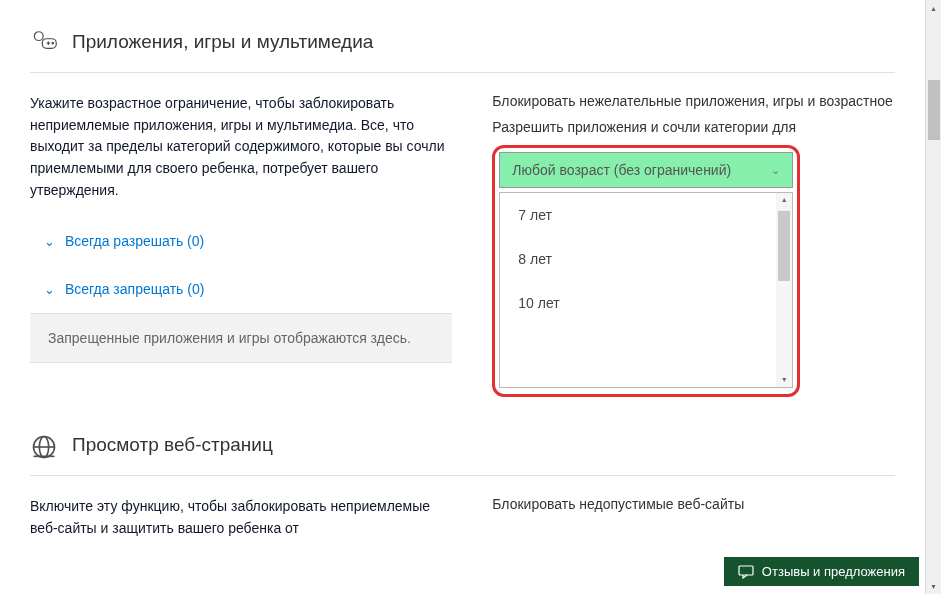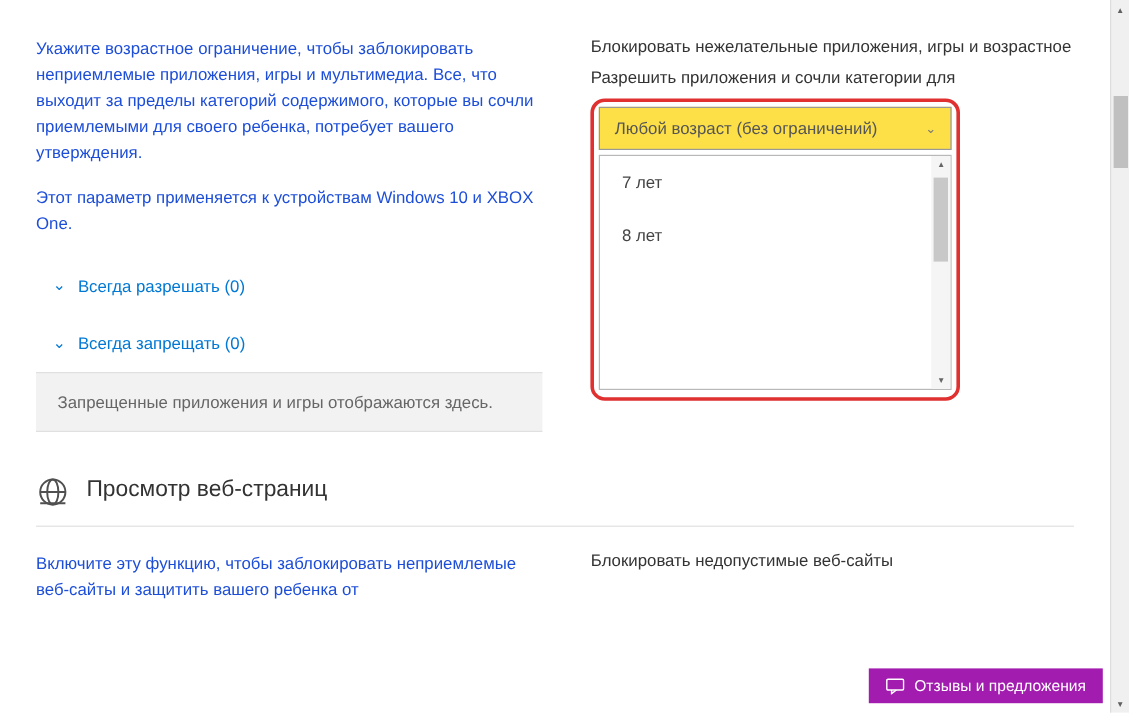--- a/index.html
+++ b/index.html
@@ -61,21 +61,21 @@
       font-weight: 400;
       color: #333;
     }
     .two-col {
       display: flex;
       gap: 40px;
     }
     .left-col { width: 430px; }
     .right-col { width: 410px; position: relative; }
     .desc-text {
-      color: #1d4ed8;
+      color: #0f172a;
       line-height: 1.55;
       margin-bottom: 16px;
     }
     .setting-label {
       color: #333;
       margin-bottom: 10px;
       font-size: 14px;
     }
     .toggle-row {
       display: flex;
@@ -116,21 +116,21 @@
       position: relative;
       width: 308px;
     }
     .dropdown-closed {
       border: 1px solid #999;
       height: 36px;
       display: flex;
       align-items: center;
       justify-content: space-between;
       padding: 0 12px;
-      background: #fde047;
+      background: #86efac;
       cursor: pointer;
       margin-bottom: 4px;
     }
     .dropdown-closed span:first-child { color: #555; font-size: 14px; }
     .dropdown-list {
       background: #fff;
       border: 1px solid #b8b8b8;
       position: relative;
     }
     .dropdown-list .item {
@@ -184,42 +184,53 @@
       border-bottom: 1px solid #e0e0e0;
       padding: 16px 18px;
       color: #666;
       font-size: 14px;
     }
     .section2 { margin-top: 36px; }
     .feedback-btn {
       position: absolute;
       bottom: 8px;
       right: 22px;
-      background: #a21caf;
+      background: #14532d;
       color: #fff;
       display: flex;
       align-items: center;
       gap: 8px;
       padding: 7px 14px;
       font-size: 13px;
       cursor: pointer;
     }
     .feedback-btn svg { width: 16px; height: 14px; }
     .chev-icon { font-size: 11px; color: #777; }
   </style>
 </head>
 <body>
 
 <div class="content-area">
 
+  <div class="section-header">
+    <span class="icon">
+      <svg viewBox="0 0 32 24" fill="none" stroke="currentColor" stroke-width="1.4">
+        <circle cx="10" cy="7" r="5"></circle>
+        <rect x="14" y="10" width="16" height="11" rx="5"></rect>
+        <line x1="19" y1="15" x2="23" y2="15"></line>
+        <line x1="21" y1="13" x2="21" y2="17"></line>
+        <circle cx="26" cy="15" r="0.8" fill="currentColor"></circle>
+      </svg>
+    </span>
+    <h2 class="section-title">Приложения, игры и мультимедиа</h2>
+  </div>
 
   <div class="two-col">
     <div class="left-col">
       <p class="desc-text">Укажите возрастное ограничение, чтобы заблокировать неприемлемые приложения, игры и мультимедиа. Все, что выходит за пределы категорий содержимого, которые вы сочли приемлемыми для своего ребенка, потребует вашего утверждения.</p>
-      <p class="desc-text">Этот параметр применяется к устройствам Windows 10 и XBOX One.</p>
 
       <div class="expand-section">
         <div class="expand-header">
           <span class="chev">⌄</span>
           <span class="lbl">Всегда разрешать (0)</span>
         </div>
 
         <div class="expand-header">
           <span class="chev">⌄</span>
           <span class="lbl">Всегда запрещать (0)</span>
@@ -234,20 +245,21 @@
       <div class="setting-label">Разрешить приложения и сочли категории для</div>
 
       <div class="highlight-box">
         <div class="dropdown-closed">
           <span>Любой возраст (без ограничений)</span>
           <span class="chev-icon">⌄</span>
         </div>
         <div class="dropdown-list" style="height:196px;">
           <div class="item">7 лет</div>
           <div class="item">8 лет</div>
+          <div class="item">10 лет</div>
           <div class="inner-scroll">
             <div class="sa">▴</div>
             <div class="thumb2"></div>
             <div class="sa bot">▾</div>
           </div>
         </div>
       </div>
     </div>
   </div>
 

